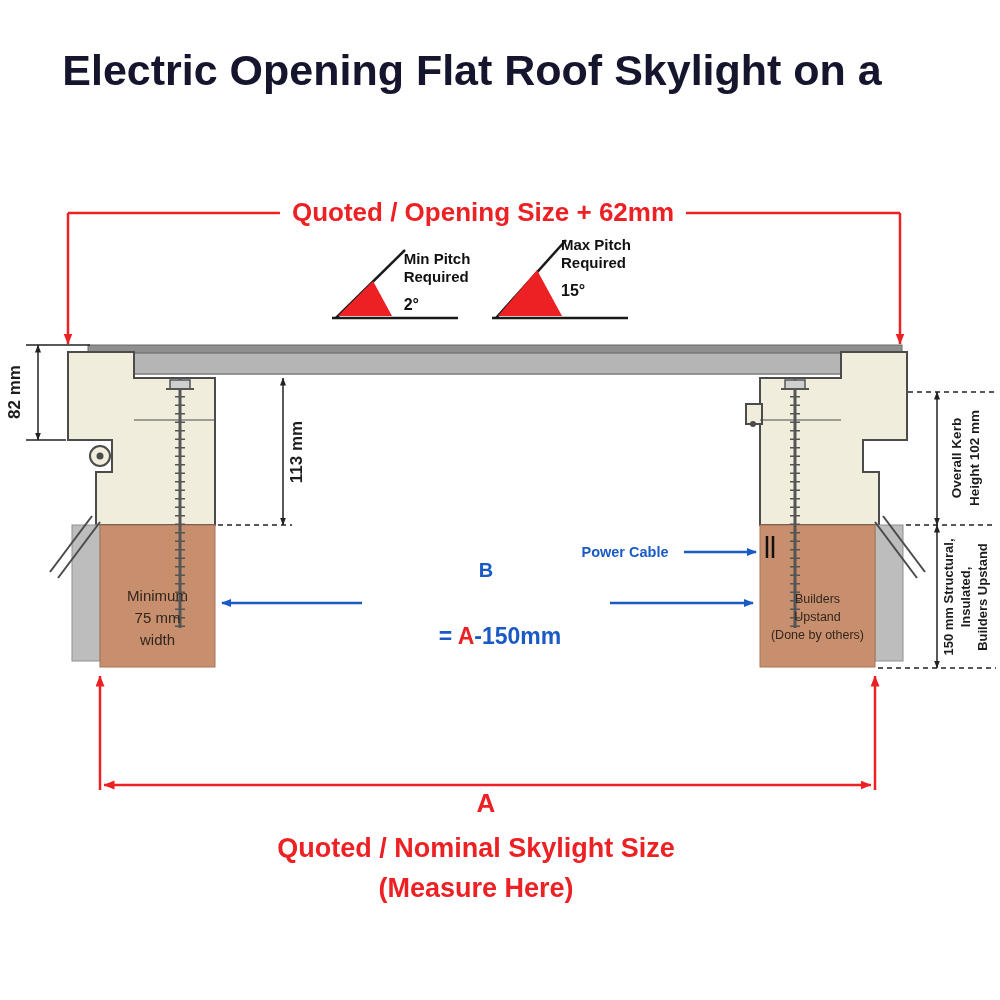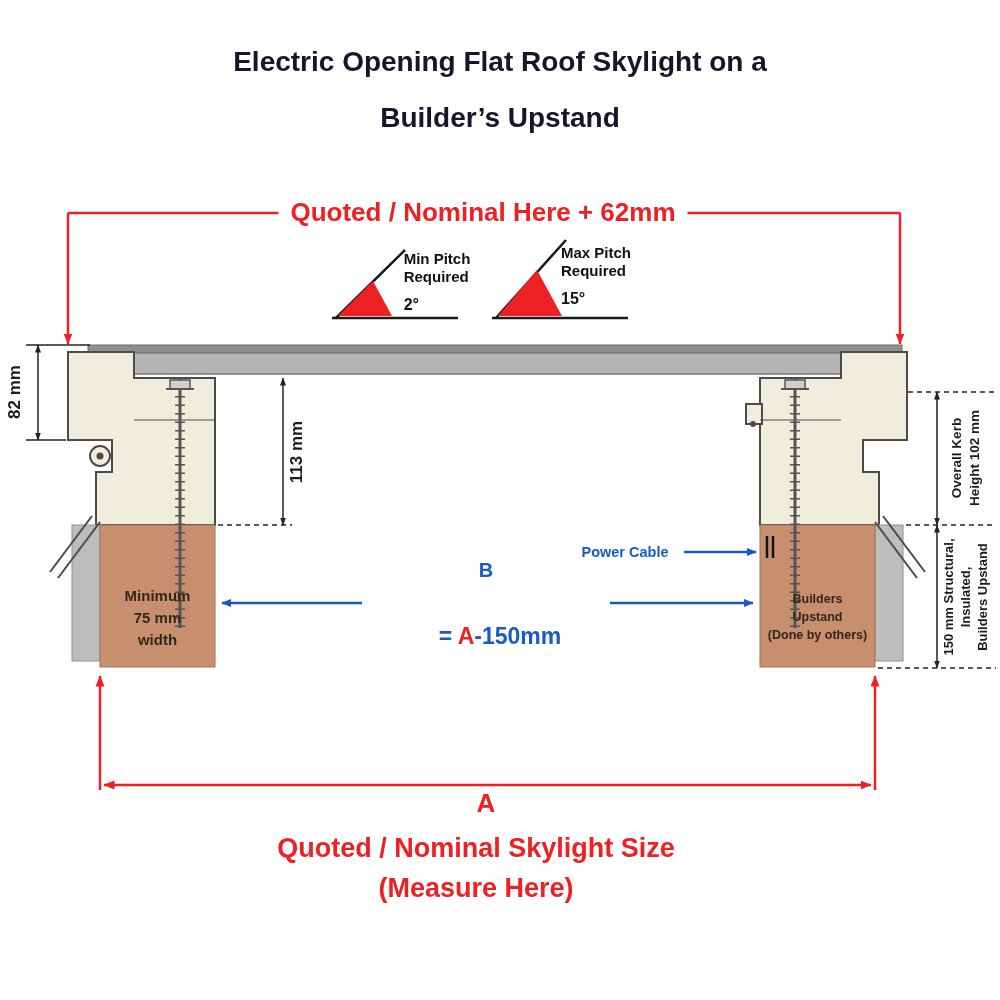--- a/index.html
+++ b/index.html
@@ -18,31 +18,31 @@
   .s-dash{stroke:#222;stroke-width:1.5;fill:none;stroke-dasharray:5 4}
   .f-red{fill:var(--red)}
   .f-blue{fill:var(--blue)}
   .f-blk{fill:#222}
   .kerb{fill:var(--kerb_cream);stroke:#4b4b4b;stroke-width:2}
   .flash{stroke:#4b4b4b;stroke-width:2;fill:none}
   
   .lbl{position:absolute;transform:translate(-50%,-50%);white-space:nowrap;font-weight:700}
   .rot{position:absolute;transform:translate(-50%,-50%) rotate(-90deg);white-space:nowrap;
        text-align:center;font-weight:700;color:#1c1c1c}
-  .title{position:absolute;left:500px;transform:translateX(-50%);white-space:nowrap;
-         font-weight:800;font-size:28px;color:var(--title_dark)}
+  .title{position:absolute;left:472px;transform:translateX(-50%);white-space:nowrap;
+         font-weight:800;font-size:43px;color:var(--title_dark)}
   .topdim{left:483px;top:212px;color:var(--red);font-size:26px;background:#fff;padding:0 12px}
   .pitch{position:absolute;transform:translateX(-50%);text-align:left;font-weight:700;
          color:#111;font-size:15px;line-height:1.2}
   .pitch .val{display:block;margin-top:9px;font-size:16px}
   .dim-sm{font-size:17px}
   .dim-xs{font-size:13.5px;line-height:1.3}
   .blue-t{color:var(--blue)}
   .red-t{color:var(--red)}
-  .upstand-txt{position:absolute;text-align:center;font-weight:700;color:#33261d;line-height:1.45}
+  .upstand-txt{position:absolute;text-align:center;font-weight:400;color:#33261d;line-height:1.45}
   .bottom-lbl{color:var(--red);font-size:27px}
 </style>
 </head>
 <body>
 
 <div id="page">
 
   <svg width="1000" height="1000" viewBox="0 0 1000 1000">
     <defs>
       <marker id="mr" markerWidth="12" markerHeight="10" refX="10.5" refY="4.5" orient="auto-start-reverse" markerUnits="userSpaceOnUse">
@@ -156,30 +156,29 @@
     </g>
 
     <g>
       <line x1="100" y1="790" x2="100" y2="676" class="s-red" marker-end="url(#mr)"></line>
       <line x1="875" y1="790" x2="875" y2="676" class="s-red" marker-end="url(#mr)"></line>
       <line x1="104" y1="785" x2="871" y2="785" class="s-red" marker-start="url(#mr)" marker-end="url(#mr)"></line>
     </g>
   </svg>
 
   <div class="title" style="top:46px">Electric Opening Flat Roof Skylight on a</div>
-  <div class="title" style="top:102px">Builder’s Upstand</div>
-
-  <div class="lbl topdim">Quoted / Nominal Here + 62mm</div>
+
+  <div class="lbl topdim">Quoted / Opening Size + 62mm</div>
 
   <div class="pitch" style="left:437px;top:250px">
     <span>Min Pitch</span><br>
     <span>Required</span>
     <span class="val">2°</span>
   </div>
-  <div class="pitch" style="left:596px;top:244px">
+  <div class="pitch" style="left:596px;top:236px">
     <span>Max Pitch</span><br>
     <span>Required</span>
     <span class="val">15°</span>
   </div>
 
   <div class="rot dim-sm" style="left:15px;top:392px">82 mm</div>
   <div class="rot dim-sm" style="left:297px;top:452px">113 mm</div>
 
   <div class="rot dim-xs" style="left:966px;top:458px">
     <div>Overall Kerb</div>

